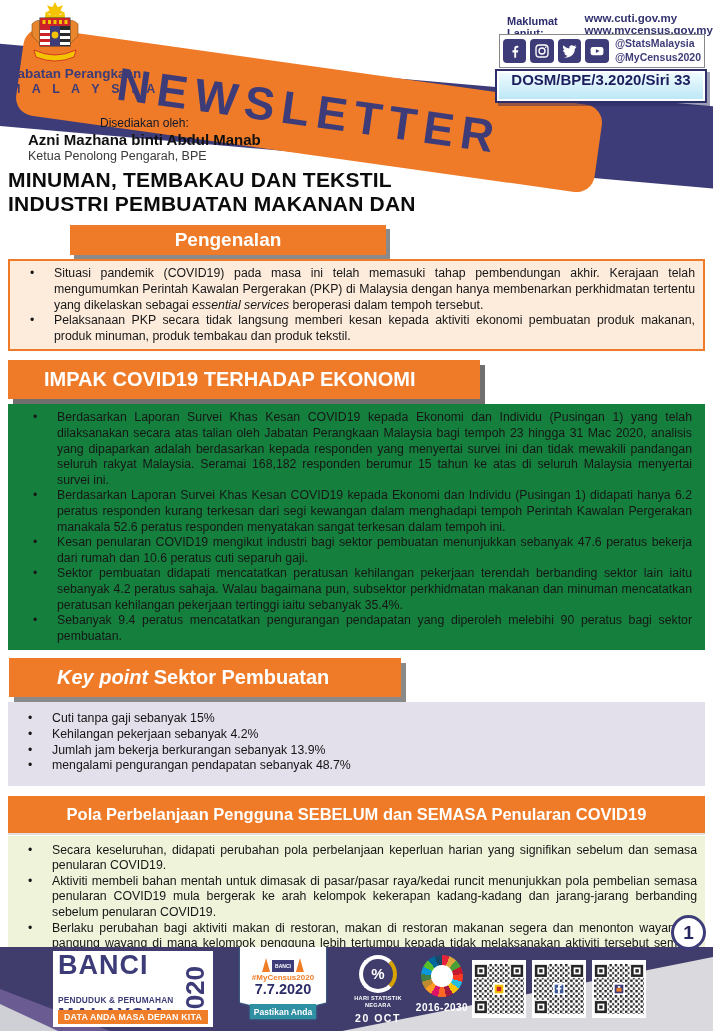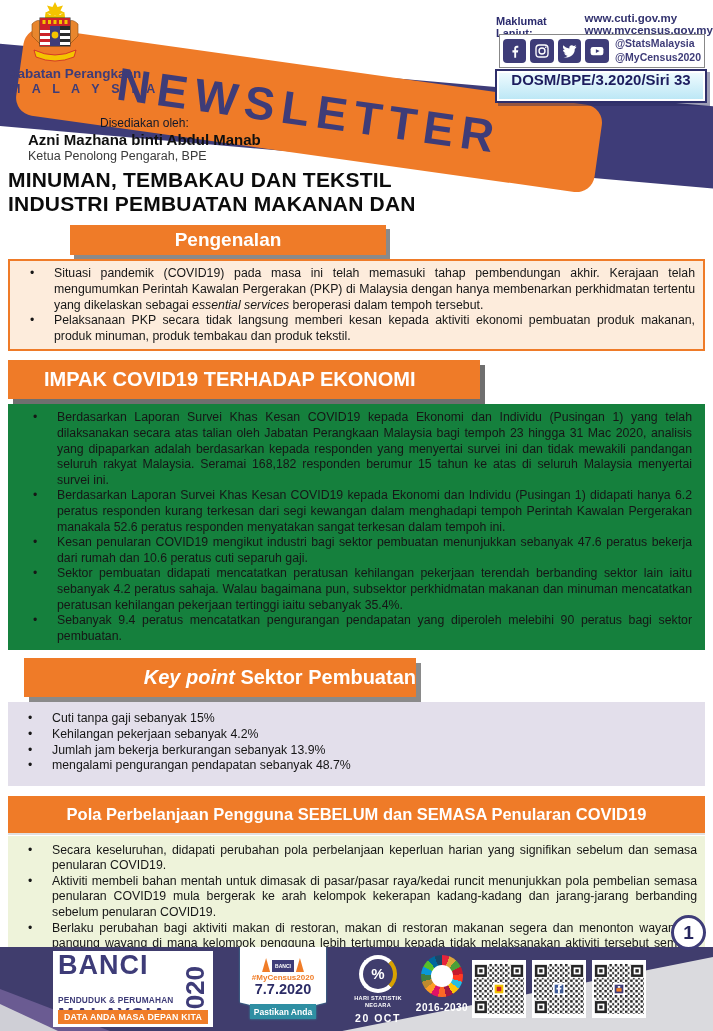--- a/index.html
+++ b/index.html
@@ -13,21 +13,21 @@
   .band-orange{position:absolute;left:26px;top:26px;width:584px;height:88px;background:#ef7b28;
                border-radius:18px;transform:rotate(8deg);transform-origin:left top;
                display:flex;align-items:center;justify-content:center;}
   .nl-text{font-size:46px;font-weight:800;letter-spacing:7px;color:#3e3c78;}
 
   .coat{position:absolute;left:26px;top:2px;width:58px;height:62px;z-index:2;}
   .agency{position:absolute;left:10px;top:66px;z-index:2;color:#3e3c78;font-weight:bold;line-height:1.15;}
   .agency .l1{font-size:13.5px;}
   .agency .l2{font-size:12.5px;letter-spacing:4.2px;}
 
-  .maklumat{position:absolute;left:496px;top:12px;z-index:3;display:flex;gap:5px;}
+  .maklumat{position:absolute;left:507px;top:12px;z-index:3;display:flex;gap:5px;}
   .mk-label{font-size:11px;font-weight:bold;color:#2c2c6e;margin-top:3px;}
   .mk-urls{display:flex;flex-direction:column;font-size:11.5px;font-weight:bold;color:#33336f;line-height:1.08;}
 
   .socialbox{position:absolute;left:499px;top:34px;width:206px;height:34px;z-index:3;background:#fff;
              border:1px solid #888;display:flex;align-items:center;gap:4px;padding:0 3px;box-sizing:border-box;}
   .sicon{width:24px;height:24px;border-radius:4px;background:#3e3c78;display:flex;align-items:center;justify-content:center;}
   .handles{display:flex;flex-direction:column;font-size:10.5px;font-weight:bold;color:#3e3c78;line-height:1.3;margin-left:2px;}
 
   .dosmbox{position:absolute;left:495px;top:69px;width:212px;height:34px;z-index:3;
            background:linear-gradient(#f2fcff,#b9e6f5);border:2px solid #2e2e6a;
@@ -45,21 +45,21 @@
          line-height:1.13;letter-spacing:.2px;}
 
   
   .content{margin:0 8px;position:relative;z-index:2;}
   .sec-hdr{background:#ef7b28;color:#fff;font-weight:bold;position:relative;}
   .hdr-pengenalan{width:316px;margin:10px 0 4px 62px;text-align:center;font-size:19px;padding:4px 0;
                   box-shadow:4px 4px 0 #8a8a8a;}
   .box-pengenalan{background:#fdecdc;border:2px solid #ef7b28;padding:5px 8px;}
   .hdr-impak{width:436px;margin:9px 0 5px 0;font-size:20px;padding:8px 0 8px 36px;box-shadow:5px 5px 0 #6f6f6f;}
   .box-impak{background:#15803d;padding:6px 13px;}
-  .hdr-key{width:344px;margin:8px 0 5px 16px;font-size:20px;padding:8px 0 8px 48px;box-shadow:5px 5px 0 #8a8a8a;text-align:right;}
+  .hdr-key{width:344px;margin:8px 0 5px 1px;font-size:20px;padding:8px 0 8px 48px;box-shadow:5px 5px 0 #8a8a8a;}
   .box-key{background:#e3dfeb;padding:9px 8px 12px;}
   .box-key li{line-height:17.5px;}
   .hdr-pola{margin:10px 0 3px 0;font-size:16.5px;padding:9px 0;text-align:center;box-shadow:0 2px 0 rgba(0,0,0,.12);}
   .box-pola{background:#eef3da;padding:7px 8px 16px;}
 
   ul.bullets{margin:0;padding:0;list-style:none;}
   .bullets li{position:relative;padding-left:36px;text-align:justify;font-size:12.3px;line-height:15.6px;color:#161616;}
   .bullets li::before{content:"\2022";position:absolute;left:12px;top:0;}
 
   

